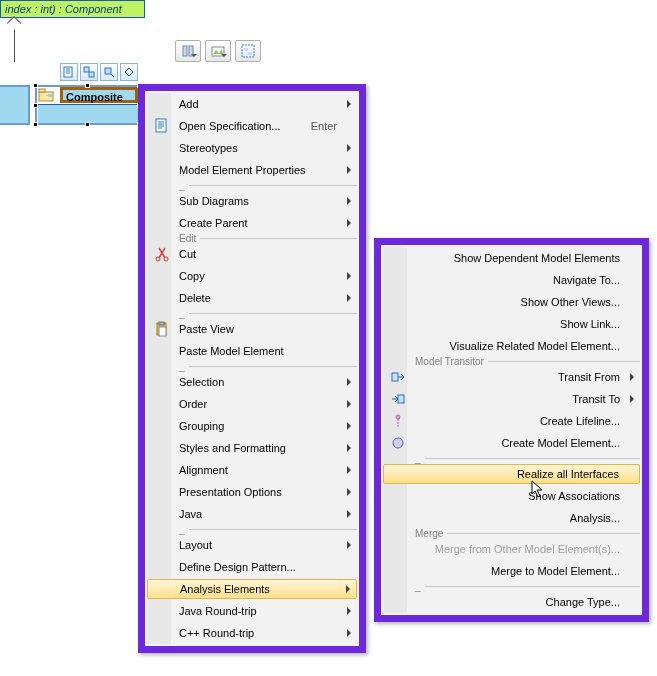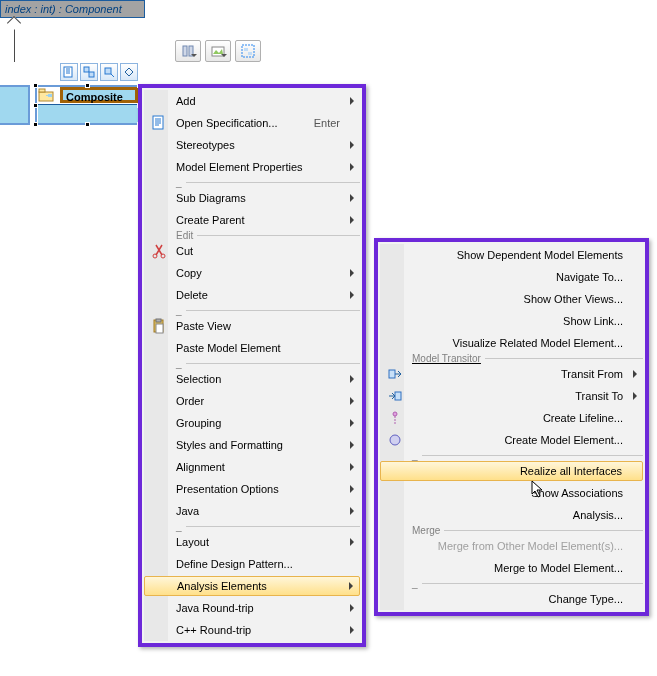--- a/index.html
+++ b/index.html
@@ -8,21 +8,21 @@
     font-family: Tahoma, Arial, sans-serif;
     font-size: 11px;
     background: #fff;
     width: 657px;
     height: 676px;
     position: relative;
     overflow: hidden;
   }
   .uml-box {
     position: absolute;
-    background: #a3a3a3;
+    background: #bef264;
     border: 1px solid #1B5C9E;
     color: #004080;
     font-size: 11px;
     padding: 2px 4px;
   }
   .uml-top-box {
     left: 0; top: 0; width: 145px; height: 18px;
     border-right: 1px solid #1B5C9E;
     font-style: italic;
   }
@@ -120,21 +120,21 @@
     width: 18px; height: 18px;
     border: 1px solid #8CB4E0;
     background: linear-gradient(#FEFEFE, #D8E8F8);
     display: flex;
     align-items:center;
     justify-content:center;
   }
   .context-menu {
     position: absolute;
     background: #F2F2F2;
-    border: 4px solid #6d28d9;
+    border: 7px solid #6d28d9;
     box-shadow: 2px 2px 4px rgba(0,0,0,0.3);
     padding: 2px;
   }
   .menu1 { left: 138px; top: 84px; width: 228px; }
   .menu2 { left: 374px; top: 238px; width: 275px; text-align: right; }
   .menu-item {
     display: flex;
     align-items: center;
     height: 22px;
     padding: 0 20px 0 4px;
@@ -439,21 +439,21 @@
         <span class="menu-label">Show Other Views...</span>
       </div>
       <div class="menu-item">
         <span class="menu-icon-col"></span>
         <span class="menu-label">Show Link...</span>
       </div>
       <div class="menu-item">
         <span class="menu-icon-col"></span>
         <span class="menu-label">Visualize Related Model Element...</span>
       </div>
-      <div class="menu-sep" style="margin-left: 28px; text-decoration: underline;">
+      <div class="menu-sep" style="margin-left: 28px;">
         <span class="sep-label">Model Transitor</span>
         <span class="line"></span>
       </div>
       <div class="menu-item has-sub">
         <span class="menu-icon-col">
           <svg width="16" height="16">
             <rect x="2" y="4" width="6" height="8" fill="#C8E0F8" stroke="#3070C0"></rect>
             <path d="M8 8 L14 8 M11 5 L14 8 L11 11" stroke="#2060A0" fill="none"></path>
           </svg>
         </span>

